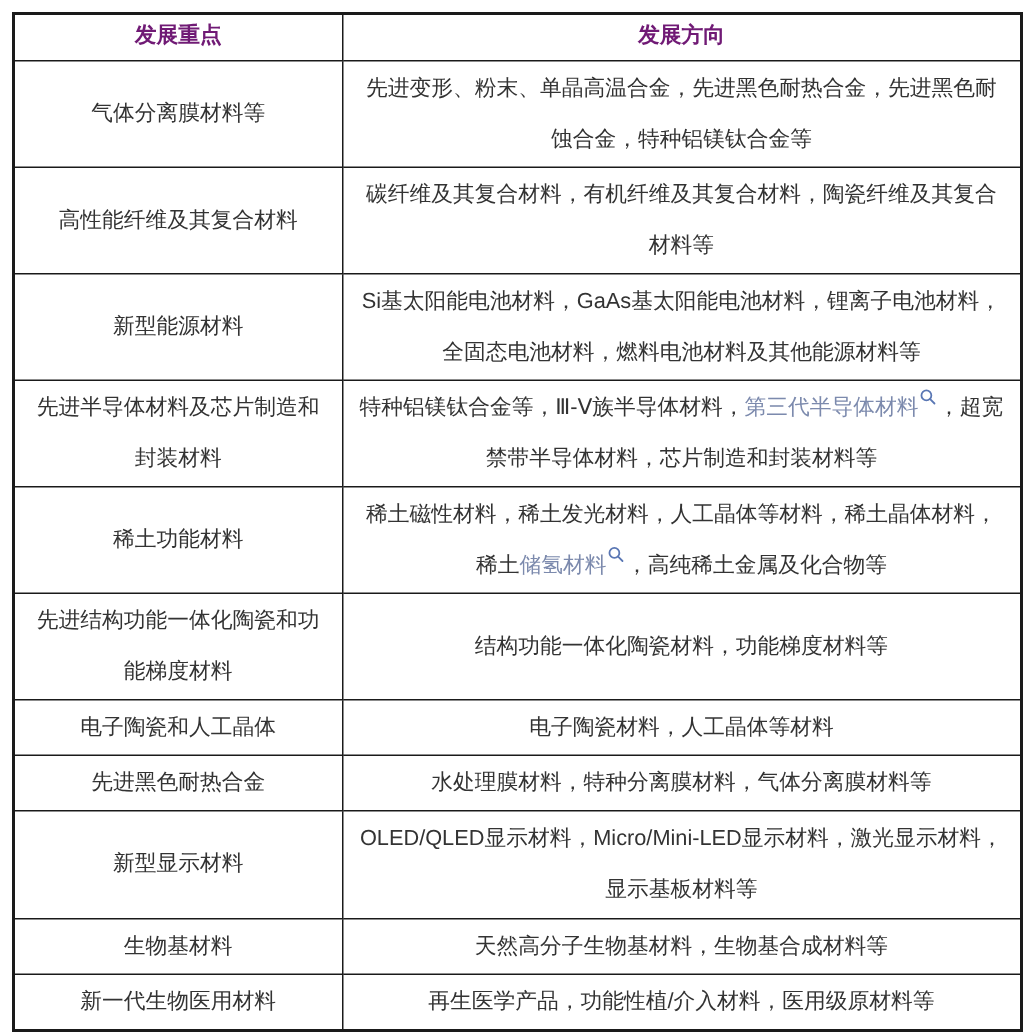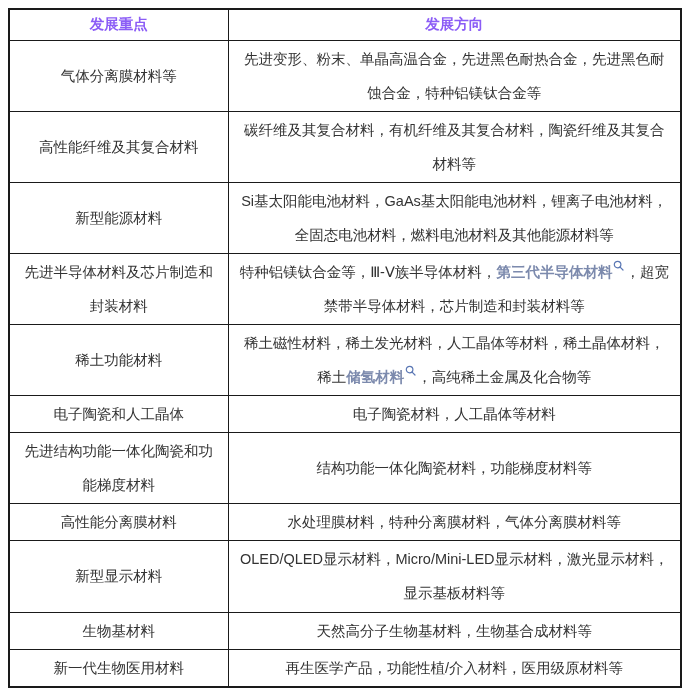--- a/index.html
+++ b/index.html
@@ -31,28 +31,27 @@
     font-size: 14.5px;
     color: #333333;
     line-height: 2.35;
     word-break: break-all;
   }
   table.dev-table col.c-left  { width: 219px; }
   table.dev-table col.c-right { width: 453px; }
   table.dev-table th {
     height: 30px;
     font-weight: bold;
-    color: #8b5cf6;
+    color: #701a75;
     line-height: 1.9;
     padding: 1px 4px;
   }
   .link {
     color: #7c8aad;
     cursor: pointer;
-    font-weight: bold;
   }
   .search-sup {
     display: inline-block;
     vertical-align: 6px;
     line-height: 0;
     margin: 0 1px;
     cursor: pointer;
   }
   .search-sup svg { display: inline-block; }
 </style>
@@ -92,29 +91,29 @@
               </svg></span><span>，超宽禁带半导体材料，芯片制造和封装材料等</span></td>
         </tr>
         <tr>
           <td>稀土功能材料</td>
           <td><span>稀土磁性材料，稀土发光材料，人工晶体等材料，稀土晶体材料，稀土</span><span class="link">储氢材料</span><span class="search-sup"><svg width="11" height="11" viewBox="0 0 11 11" xmlns="http://www.w3.org/2000/svg">
                 <circle cx="4.6" cy="4.6" r="3.3" fill="none" stroke="#5a77b4" stroke-width="1.2"></circle>
                 <line x1="7.1" y1="7.1" x2="10" y2="10" stroke="#5a77b4" stroke-width="1.2" stroke-linecap="round"></line>
               </svg></span><span>，高纯稀土金属及化合物等</span></td>
         </tr>
         <tr>
+          <td>先进结构功能一体化陶瓷和功能梯度材料</td>
+          <td>结构功能一体化陶瓷材料，功能梯度材料等</td>
+        </tr>
+        <tr>
           <td>电子陶瓷和人工晶体</td>
           <td>电子陶瓷材料，人工晶体等材料</td>
         </tr>
         <tr>
-          <td>先进结构功能一体化陶瓷和功能梯度材料</td>
-          <td>结构功能一体化陶瓷材料，功能梯度材料等</td>
-        </tr>
-        <tr>
-          <td>高性能分离膜材料</td>
+          <td>先进黑色耐热合金</td>
           <td>水处理膜材料，特种分离膜材料，气体分离膜材料等</td>
         </tr>
         <tr>
           <td>新型显示材料</td>
           <td>OLED/QLED显示材料，Micro/Mini-LED显示材料，激光显示材料，显示基板材料等</td>
         </tr>
         <tr>
           <td>生物基材料</td>
           <td>天然高分子生物基材料，生物基合成材料等</td>
         </tr>

